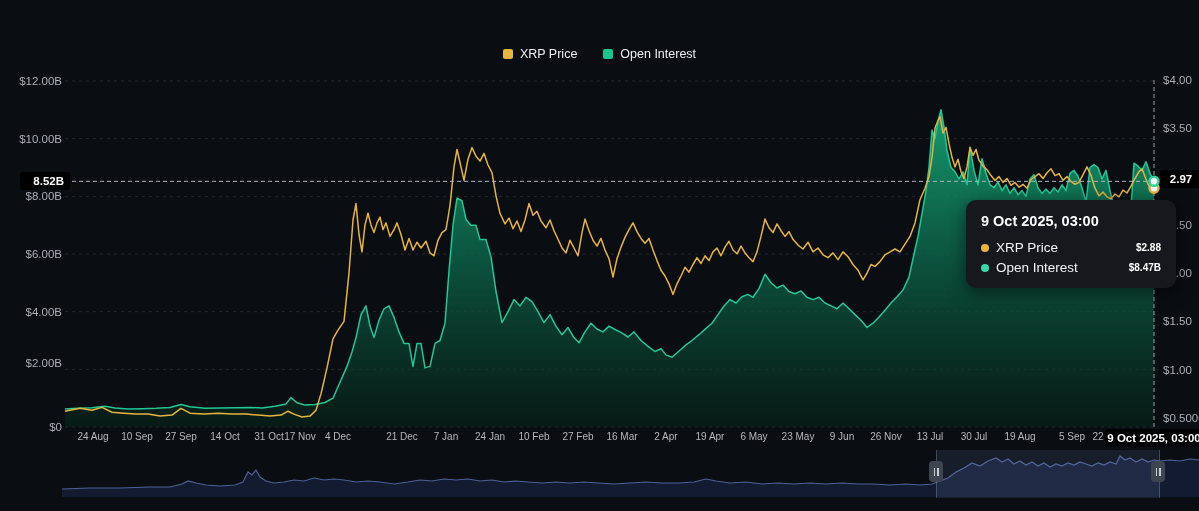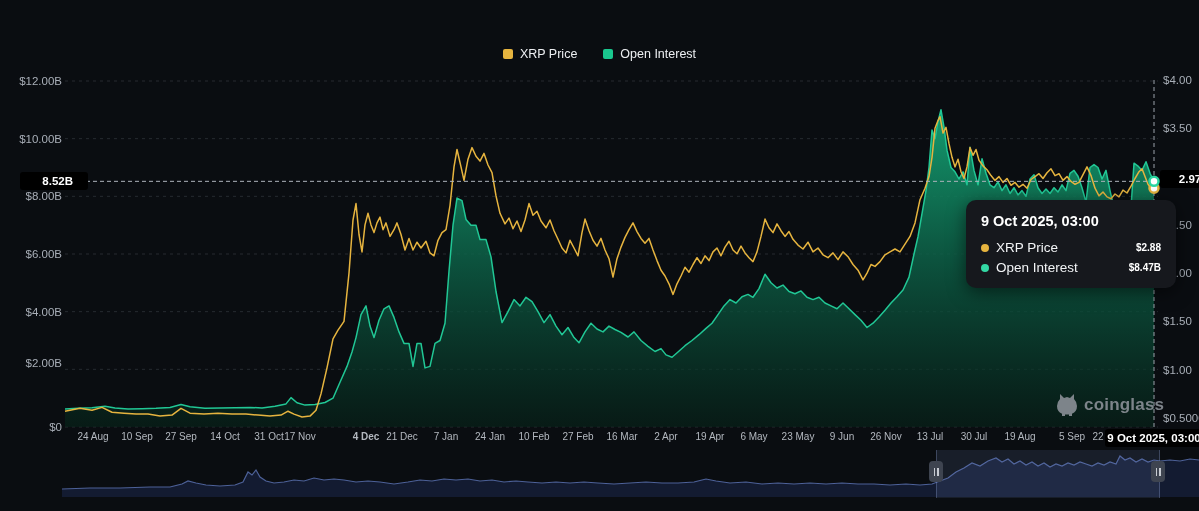--- a/index.html
+++ b/index.html
@@ -9,21 +9,21 @@
   .legend{position:absolute;left:0;top:47px;width:100%;display:flex;justify-content:center;gap:26px;}
   .legend-item{display:flex;align-items:center;gap:7px;cursor:pointer;}
   .swatch{width:10px;height:10px;border-radius:2px;display:inline-block;}
   .legend-label{font-size:12.5px;color:#edeff2;}
   svg.layer{position:absolute;left:0;top:0;}
   .ylab{position:absolute;font-size:11.5px;color:#a9afb8;line-height:12px;}
   .ylab.left{left:0;width:62px;text-align:right;}
   .ylab.right{left:1163px;text-align:center;}
   .xlab{position:absolute;top:431px;font-size:10px;color:#b3b8bf;transform:translateX(-50%);white-space:nowrap;}
   .badge{position:absolute;background:#000;color:#fff;font-weight:bold;font-size:11.5px;
-         border-radius:3px;padding:3px 15px;line-height:12px;z-index:5;}
+         border-radius:3px;padding:3px 6px;line-height:12px;z-index:5;}
   .badge.left-cur{left:20px;width:38px;text-align:right;}
   .badge.right-cur{left:1160px;width:30px;text-align:center;}
   .badge.x-cur{left:1105px;top:429px;width:94px;text-align:center;white-space:nowrap;padding:3px 2px;}
   .tooltip{position:absolute;left:966px;top:200px;width:180px;background:#16181d;border-radius:10px;
            padding:13px 15px 13px 15px;box-shadow:0 4px 18px rgba(0,0,0,.55);z-index:6;}
   .tt-title{font-size:14.5px;font-weight:bold;color:#fff;margin-bottom:11px;white-space:nowrap;}
   .tt-row{display:flex;align-items:center;gap:7px;margin-top:5px;}
   .tt-dot{width:8px;height:8px;border-radius:50%;flex:0 0 auto;}
   .tt-label{font-size:13.5px;color:#f2f4f6;white-space:nowrap;}
   .tt-value{margin-left:auto;font-size:10px;font-weight:bold;color:#fff;}
@@ -91,21 +91,21 @@
       <div class="ylab right" style="top: 363.714px;">$1.00</div>
       <div class="ylab right" style="top: 412px;">$0.5000</div>
     </div>
   <div id="xlabels">
       <div class="xlab" style="left: 93px;">24 Aug</div>
       <div class="xlab" style="left: 137px;">10 Sep</div>
       <div class="xlab" style="left: 181px;">27 Sep</div>
       <div class="xlab" style="left: 225px;">14 Oct</div>
       <div class="xlab" style="left: 269px;">31 Oct</div>
       <div class="xlab" style="left: 300px;">17 Nov</div>
-      <div class="xlab" style="left: 366px; font-weight: bold;">4 Dec</div>
+      <div class="xlab" style="left: 338px;">4 Dec</div>
       <div class="xlab" style="left: 402px;">21 Dec</div>
       <div class="xlab" style="left: 446px;">7 Jan</div>
       <div class="xlab" style="left: 490px;">24 Jan</div>
       <div class="xlab" style="left: 534px;">10 Feb</div>
       <div class="xlab" style="left: 578px;">27 Feb</div>
       <div class="xlab" style="left: 622px;">16 Mar</div>
       <div class="xlab" style="left: 666px;">2 Apr</div>
       <div class="xlab" style="left: 710px;">19 Apr</div>
       <div class="xlab" style="left: 754px;">6 May</div>
       <div class="xlab" style="left: 798px;">23 May</div>
@@ -129,26 +129,20 @@
       <span class="tt-label">XRP Price</span>
       <span class="tt-value">$2.88</span>
     </div>
     <div class="tt-row">
       <span class="tt-dot" style="background: rgb(51, 216, 164);"></span>
       <span class="tt-label">Open Interest</span>
       <span class="tt-value">$8.47B</span>
     </div>
   </div>
 
-  <div class="watermark">
-    <svg width="22" height="24" viewBox="0 0 22 24">
-      <path d="M4 1 L8 5 L11 4 L14 5 L18 1 L18 6 Q21 9 21 13 Q21 18.5 16 20.7 L16 23 L13 23 L13 21.6 L9 21.6 L9 23 L6 23 L6 20.7 Q1 18.5 1 13 Q1 9 4 6 Z" fill="#878d94"></path>
-    </svg>
-    <span class="wm-text">coinglass</span>
-  </div>
 
   <svg id="nav" class="layer" width="1199" height="511" viewBox="0 0 1199 511">
       <path d="M62,489L90,488L120,488L150,487L170,487L182,484L188,481L196,483L206,485L220,486L235,485L243,482L248,472L252,475L256,470L260,477L266,481L274,483L284,482L294,480L304,481L314,478L324,480L334,479L344,480L356,482L368,481L380,482L394,484L408,482L420,480L432,481L444,479L456,480L468,479L480,481L492,480L504,482L516,481L528,482L542,483L556,482L570,483L584,482L598,483L614,484L630,483L646,482L662,483L678,483L694,482L706,479L716,481L730,483L746,482L762,484L778,483L794,484L810,483L826,484L842,483L858,484L874,484L890,485L906,484L920,485L932,484L940,481L948,478L956,472L964,468L972,463L980,466L988,461L996,458L1002,462L1008,459L1014,464L1020,461L1026,465L1032,462L1038,466L1044,463L1050,467L1056,464L1062,466L1068,463L1074,465L1080,462L1086,464L1092,466L1098,463L1104,465L1110,462L1116,464L1120,456L1125,460L1130,458L1136,462L1142,459L1148,462L1154,460L1160,461L1170,460L1180,461L1190,459L1199,460L1199,497L62,497Z" fill="#131b31"></path>
       <path d="M62,489L90,488L120,488L150,487L170,487L182,484L188,481L196,483L206,485L220,486L235,485L243,482L248,472L252,475L256,470L260,477L266,481L274,483L284,482L294,480L304,481L314,478L324,480L334,479L344,480L356,482L368,481L380,482L394,484L408,482L420,480L432,481L444,479L456,480L468,479L480,481L492,480L504,482L516,481L528,482L542,483L556,482L570,483L584,482L598,483L614,484L630,483L646,482L662,483L678,483L694,482L706,479L716,481L730,483L746,482L762,484L778,483L794,484L810,483L826,484L842,483L858,484L874,484L890,485L906,484L920,485L932,484L940,481L948,478L956,472L964,468L972,463L980,466L988,461L996,458L1002,462L1008,459L1014,464L1020,461L1026,465L1032,462L1038,466L1044,463L1050,467L1056,464L1062,466L1068,463L1074,465L1080,462L1086,464L1092,466L1098,463L1104,465L1110,462L1116,464L1120,456L1125,460L1130,458L1136,462L1142,459L1148,462L1154,460L1160,461L1170,460L1180,461L1190,459L1199,460" fill="none" stroke="#4d6198" stroke-width="1.2"></path>
     </svg>
   <div class="nav-overlay" id="nav-overlay" style="left: 936px; width: 222px;"></div>
   <div class="nav-handle" id="nav-handle-left" style="left: 929px;">
       <i></i>
       <i></i>
     </div>

